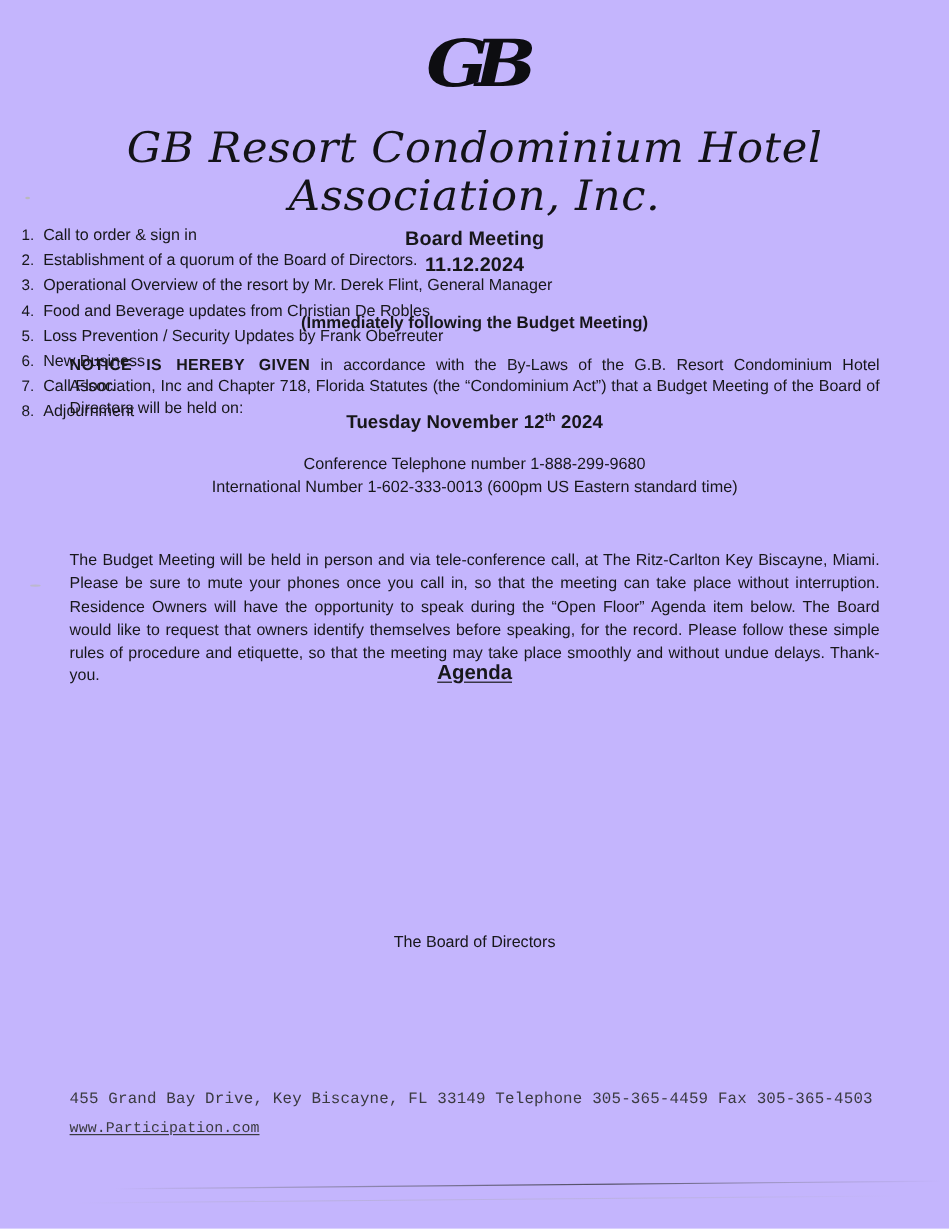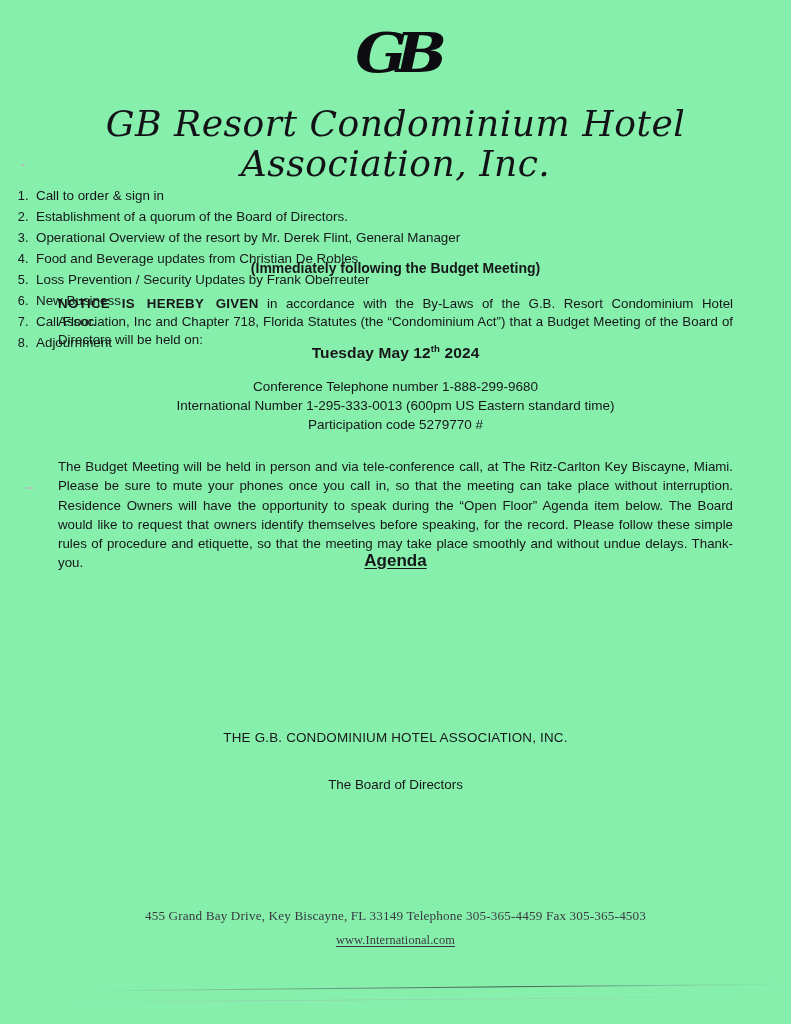--- a/index.html
+++ b/index.html
@@ -14,21 +14,21 @@
     position: relative;
     overflow: hidden;
     font-family: "Liberation Sans", sans-serif;
     color: #17171a;
     -webkit-font-smoothing: antialiased;
   }
 
   .page {
     position: absolute;
     inset: 0;
-    background: #86efac;
+    background: #c4b5fd;
   }
 
   
   .letterhead {
     text-align: center;
     padding-top: 26px;
   }
   .monogram {
     font-family: "DejaVu Serif", serif;
     font-style: italic;
@@ -156,22 +156,21 @@
     top: 776px;
     font-size: 13.4px;
     text-align: center;
   }
 
   
   .footer {
     position: absolute;
     left: 58px;
     width: 675px;
-    text-align: center;
-    font-family: Liberation Serif, serif;
+    font-family: Liberation Mono, monospace;
     color: #3a3a40;
   }
   .footer-address {
     top: 908px;
     font-size: 13.2px;
     letter-spacing: 0.15px;
   }
   .footer-url {
     top: 933px;
     font-size: 12.4px;
@@ -226,62 +225,64 @@
 </head>
 <body>
 
 <div class="page">
 
   <div class="letterhead">
     <span class="monogram">GB</span>
     <span class="wordmark">GB Resort Condominium Hotel Association, Inc.</span>
   </div>
 
+  <div class="body-block ctr meeting-title">
+    <div>Board Meeting</div>
+    <div>11.12.2024</div>
+  </div>
 
   <div class="body-block ctr subtitle">(Immediately following the Budget Meeting)</div>
 
   <p class="body-block notice">
     <span class="lead">NOTICE IS HEREBY GIVEN</span><span> in accordance with the By-Laws of the G.B. Resort Condominium Hotel Association, Inc and Chapter 718, Florida Statutes (the “Condominium Act”) that a Budget Meeting of the Board of Directors will be held on:</span>
   </p>
 
   <div class="body-block ctr date-line">
-    <span>Tuesday May 12</span><sup>th</sup><span> 2024</span>
+    <span>Tuesday November 12</span><sup>th</sup><span> 2024</span>
   </div>
 
   <div class="body-block ctr conference">
     <div>Conference Telephone number 1-888-299-9680</div>
-    <div>International Number 1-295-333-0013 (600pm US Eastern standard time)</div>
-    <div>Participation code 5279770 #</div>
+    <div>International Number 1-602-333-0013 (600pm US Eastern standard time)</div>
   </div>
 
   <p class="body-block paragraph">The Budget Meeting will be held in person and via tele-conference call, at The Ritz-Carlton Key Biscayne, Miami. Please be sure to mute your phones once you call in, so that the meeting can take place without interruption. Residence Owners will have the opportunity to speak during the “Open Floor” Agenda item below. The Board would like to request that owners identify themselves before speaking, for the record. Please follow these simple rules of procedure and etiquette, so that the meeting may take place smoothly and without undue delays. Thank-you.</p>
 
   <div class="body-block ctr agenda-heading">
     <span>Agenda</span>
   </div>
 
   <ol class="agenda-list">
     <li>Call to order &amp; sign in</li>
     <li>Establishment of a quorum of the Board of Directors.</li>
     <li>Operational Overview of the resort by Mr. Derek Flint, General Manager</li>
     <li>Food and Beverage updates from Christian De Robles</li>
     <li>Loss Prevention / Security Updates by Frank Oberreuter</li>
     <li>New Business</li>
     <li>Call Floor.</li>
     <li>Adjournment</li>
   </ol>
 
-  <div class="body-block ctr org-line">THE G.B. CONDOMINIUM HOTEL ASSOCIATION, INC.</div>
 
   <div class="body-block signoff">The Board of Directors</div>
 
   <div class="footer footer-address">455 Grand Bay Drive, Key Biscayne, FL 33149 Telephone 305-365-4459 Fax 305-365-4503</div>
 
   <div class="footer footer-url">
-    <span>www.International.com</span>
+    <span>www.Participation.com</span>
   </div>
 
   <div class="speck s1"></div>
   <div class="speck s2"></div>
   <div class="scan-edge"></div>
   <div class="scan-edge-soft"></div>
 
 </div>
 
 </body></html>

